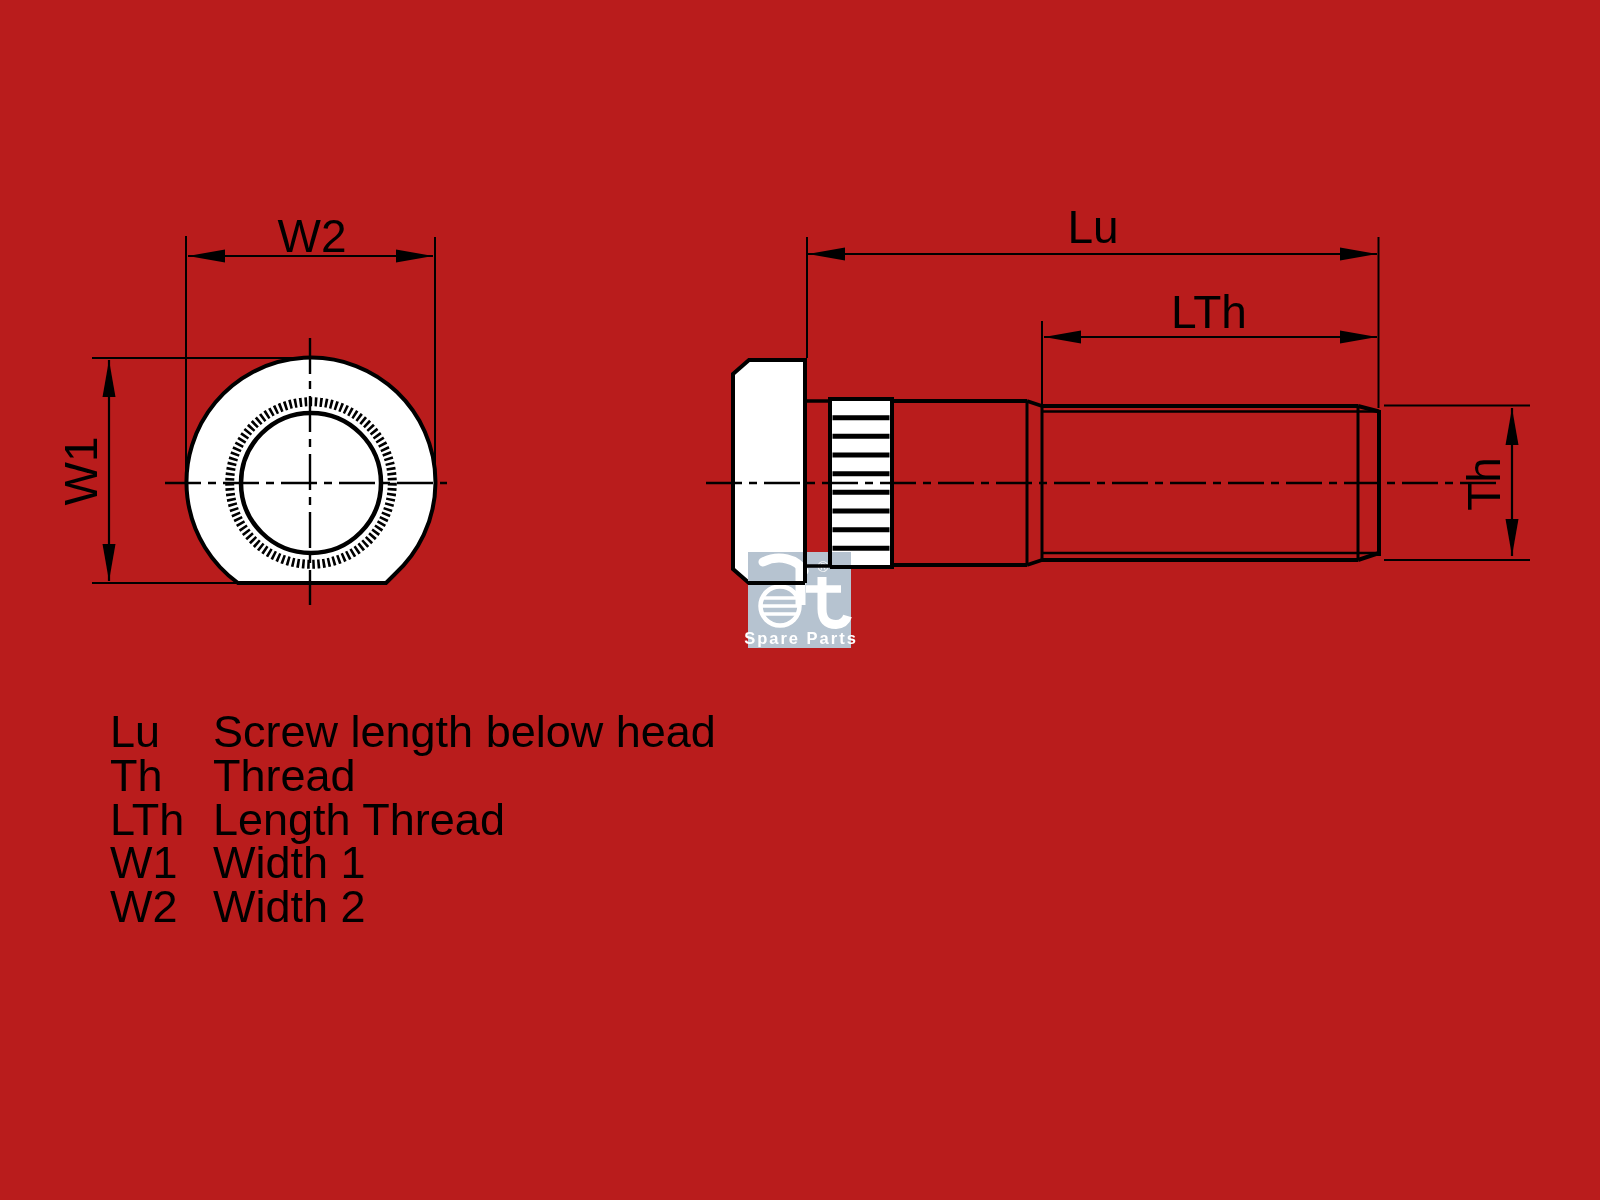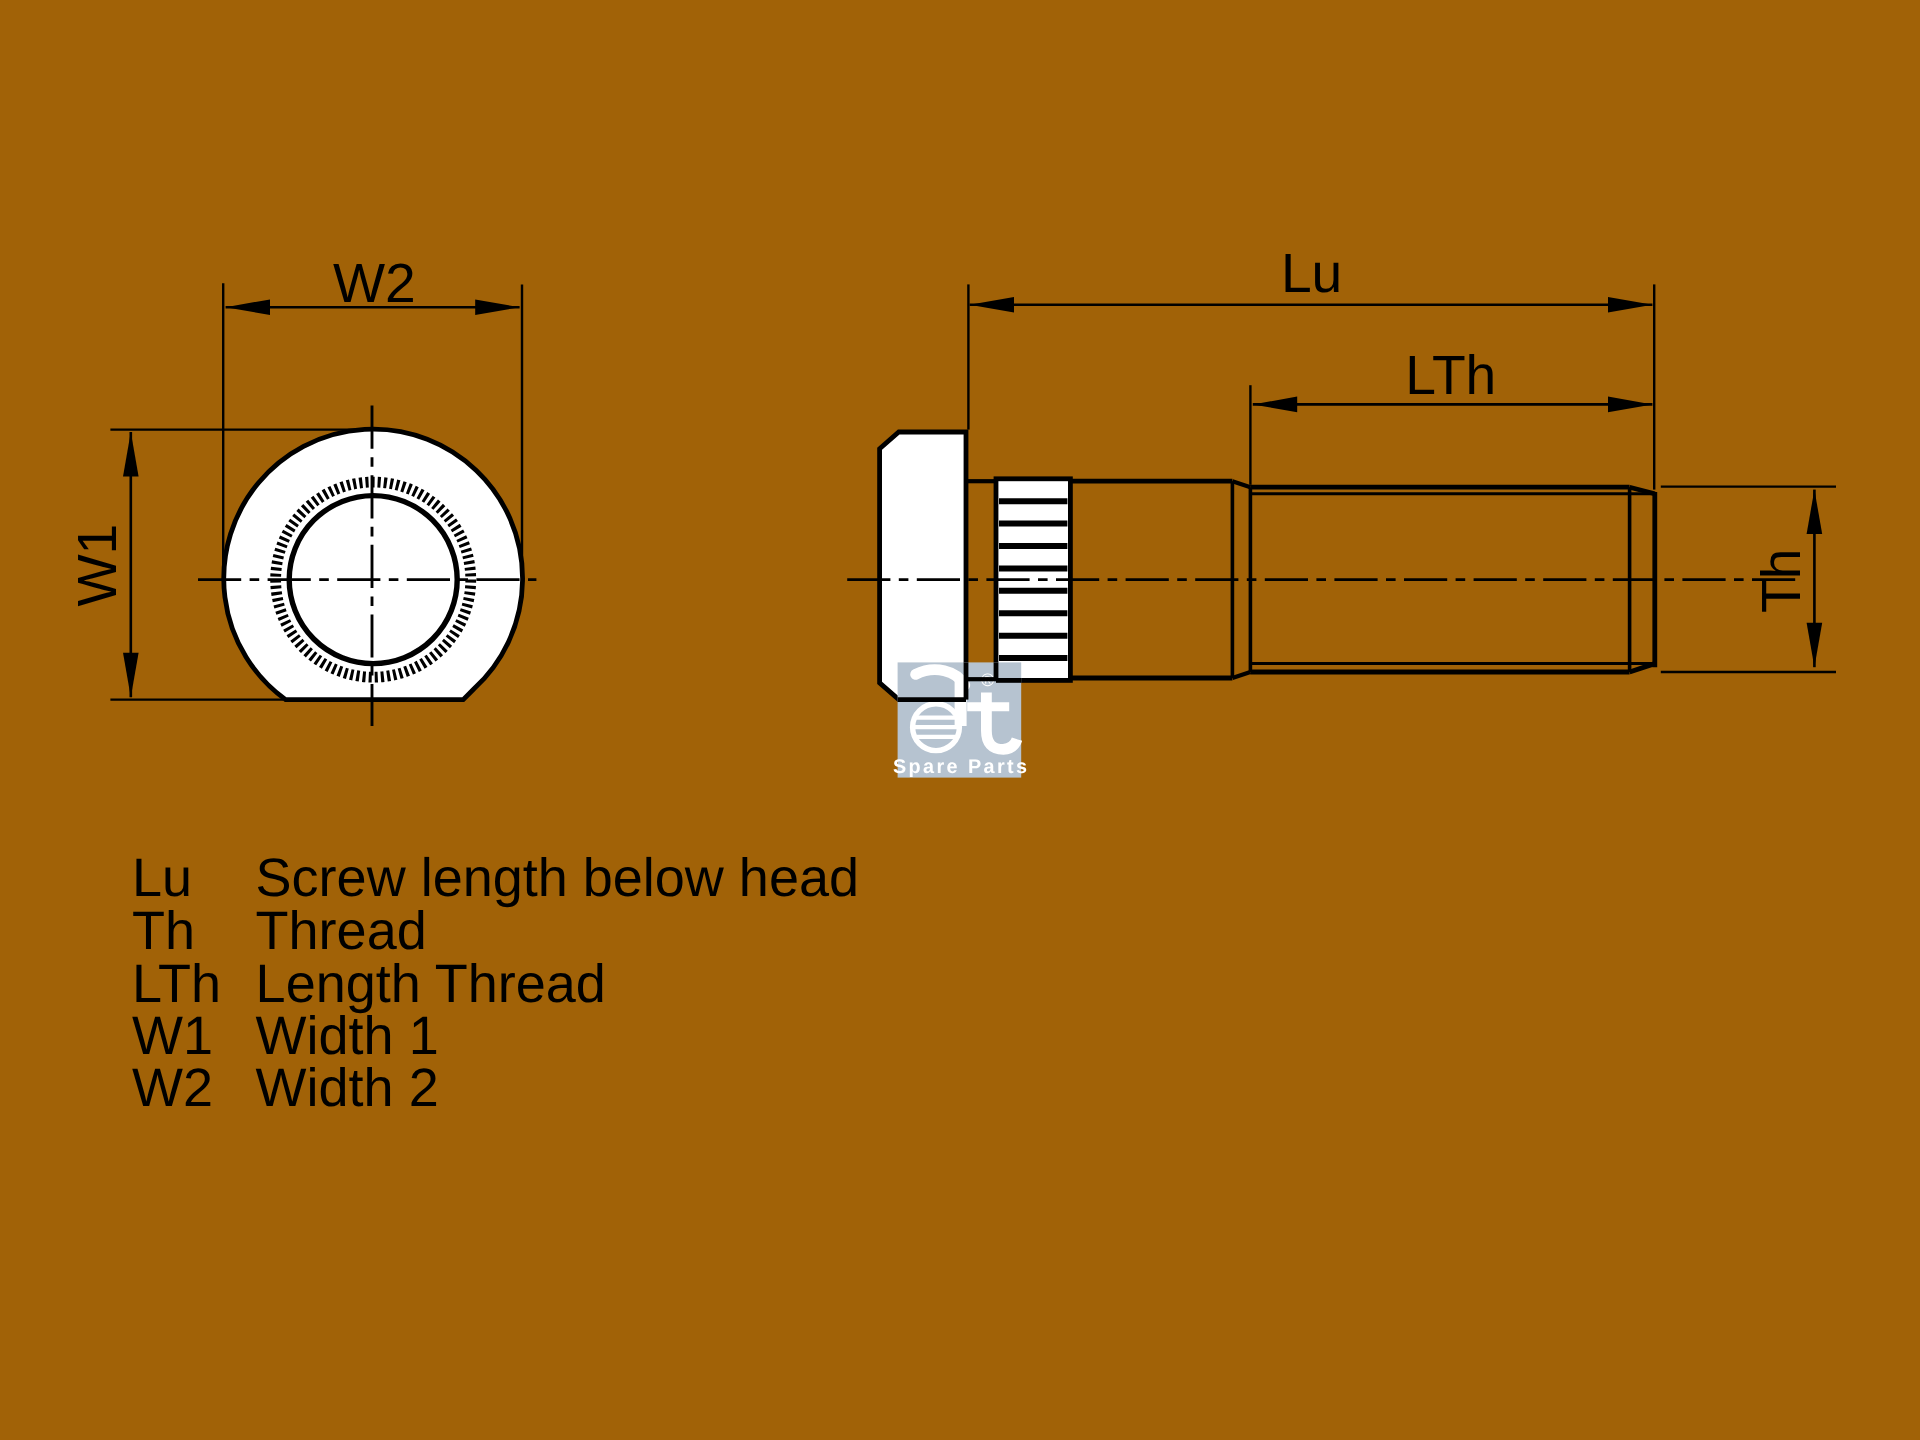--- a/index.html
+++ b/index.html
@@ -4,21 +4,21 @@
 <style>
   html, body {
     margin: 0;
     padding: 0;
     background: #ffffff;
   }
   #canvas {
     position: relative;
     width: 1600px;
     height: 1200px;
-    background: #a16207;
+    background: #b91c1c;
     overflow: hidden;
   }
   svg { display: block; }
   svg text {
     font-family: "Liberation Sans", "DejaVu Sans", sans-serif;
     fill: #000000;
   }
   .dim-label   { font-size: 46px; }
   .legend-text { font-size: 45px; }
   .fillshape { fill: #ffffff; stroke: #000000; stroke-width: 4; }

